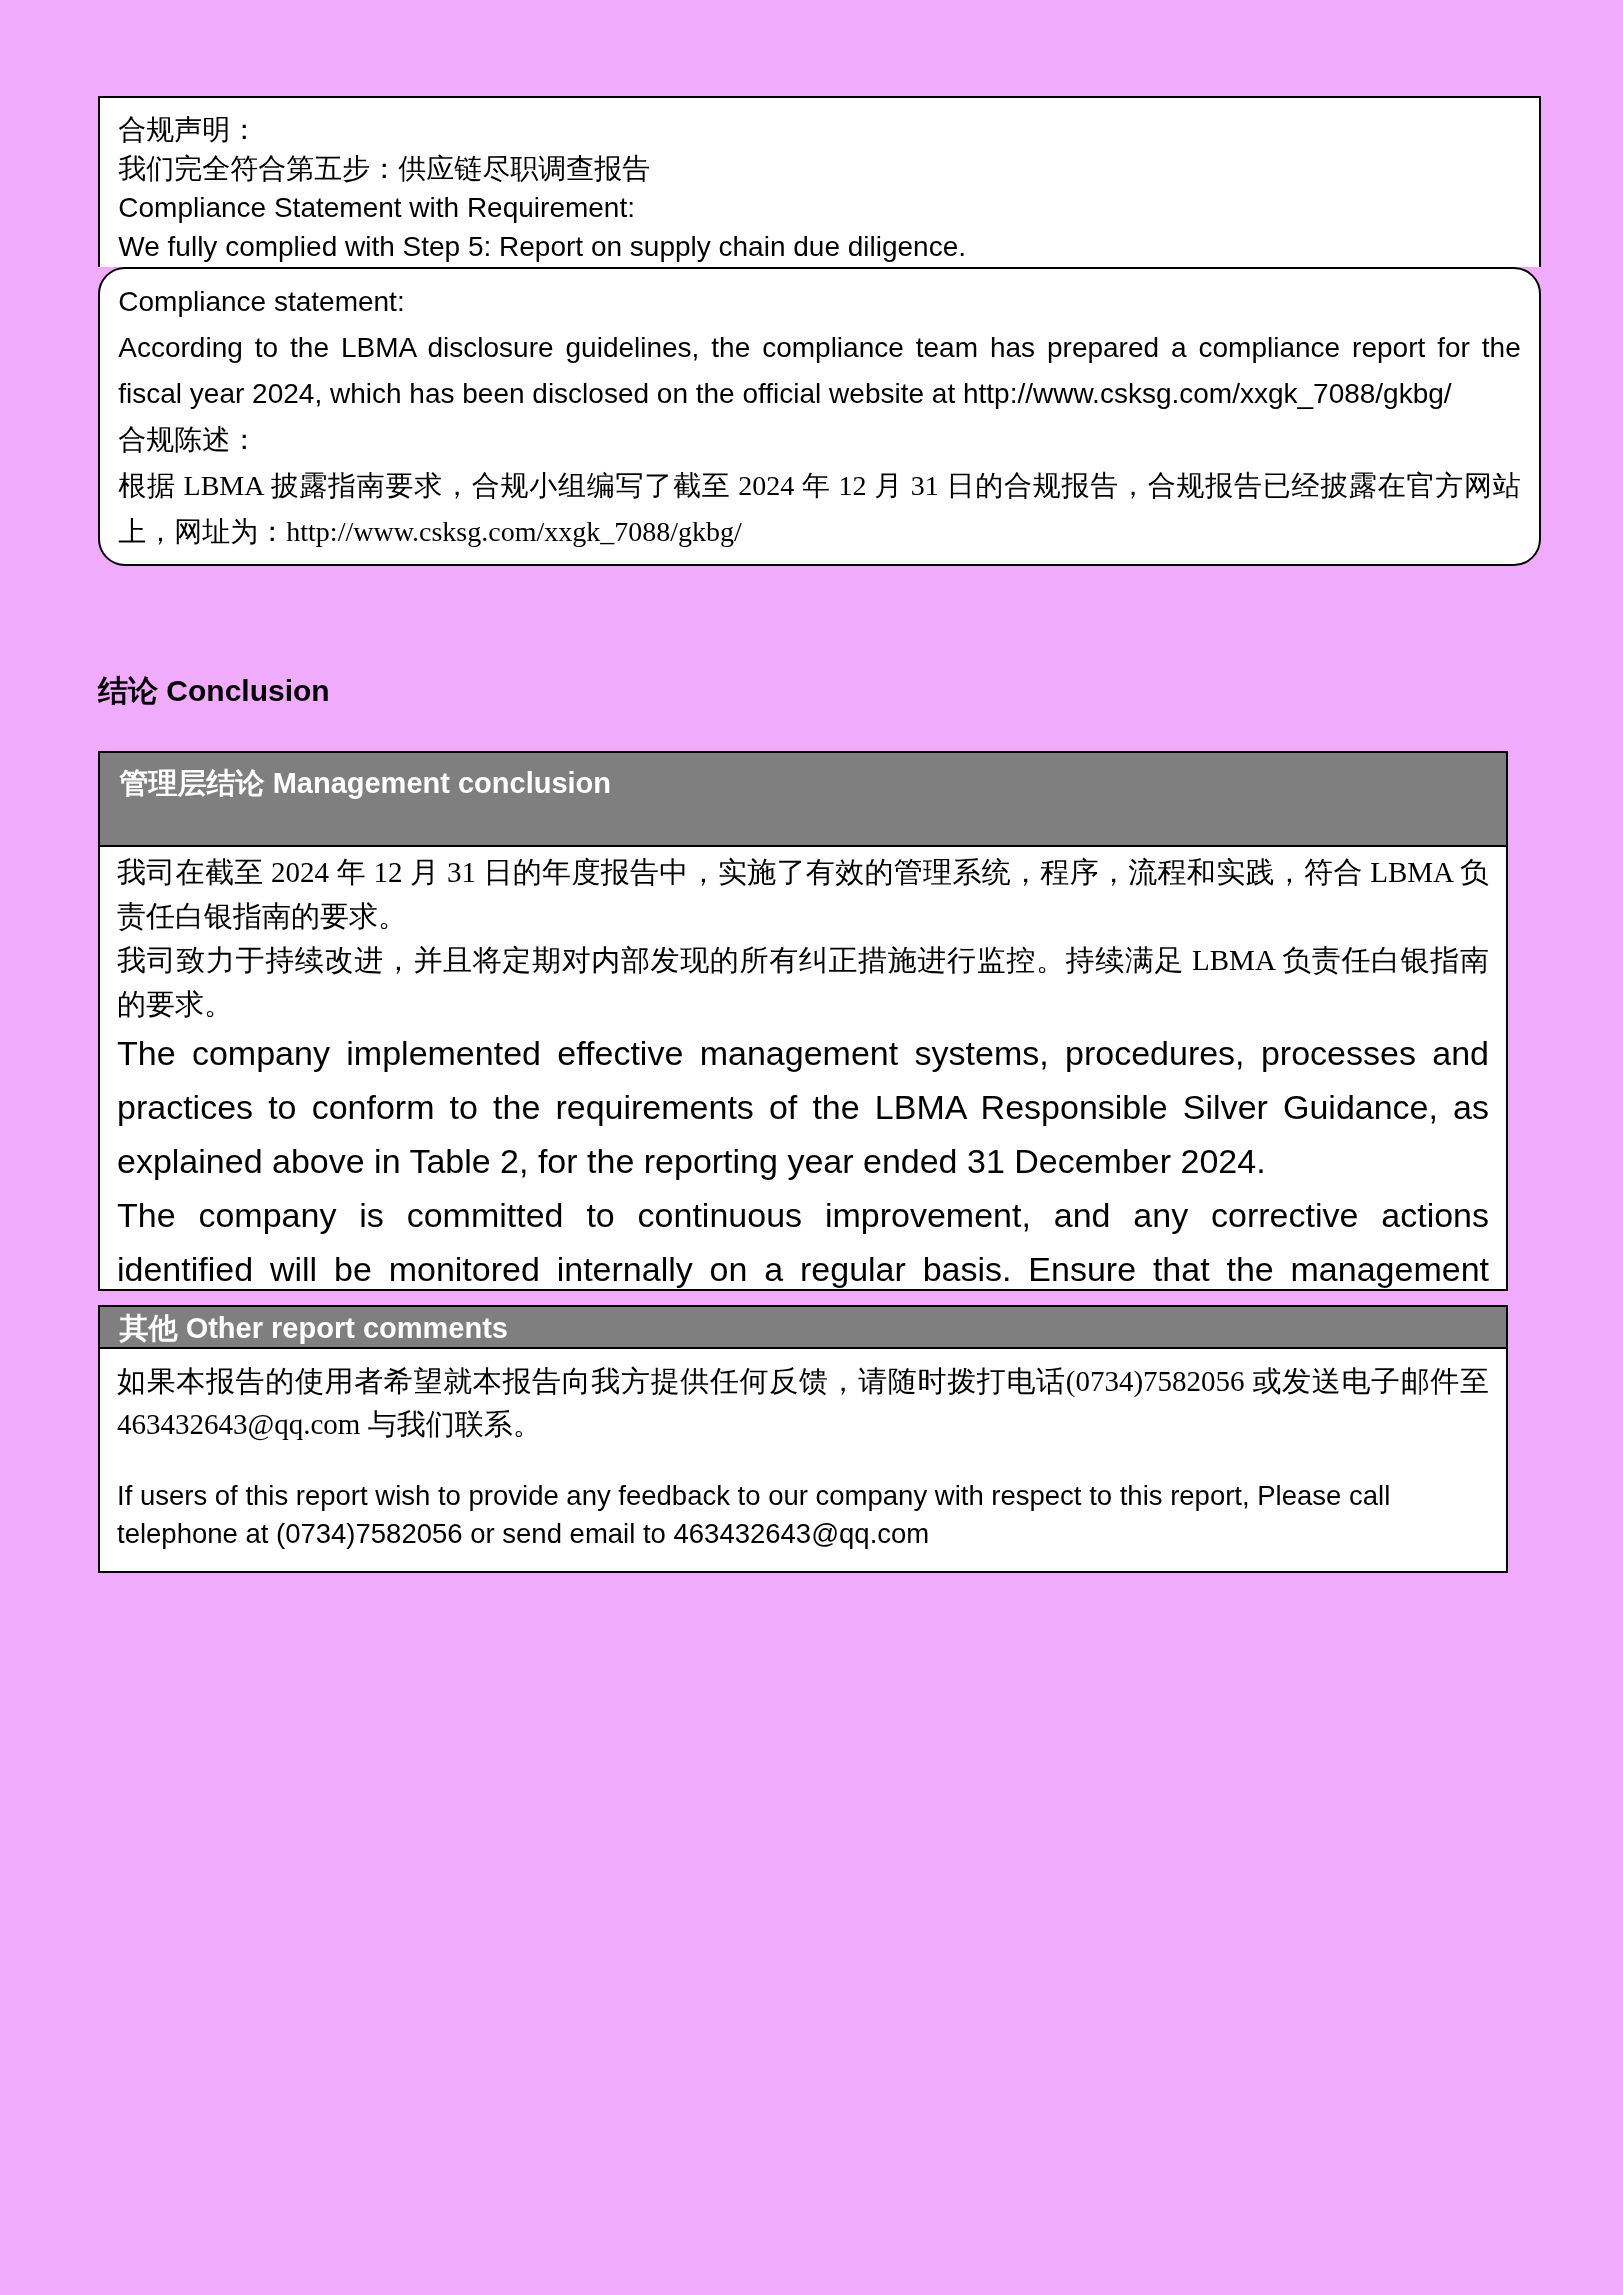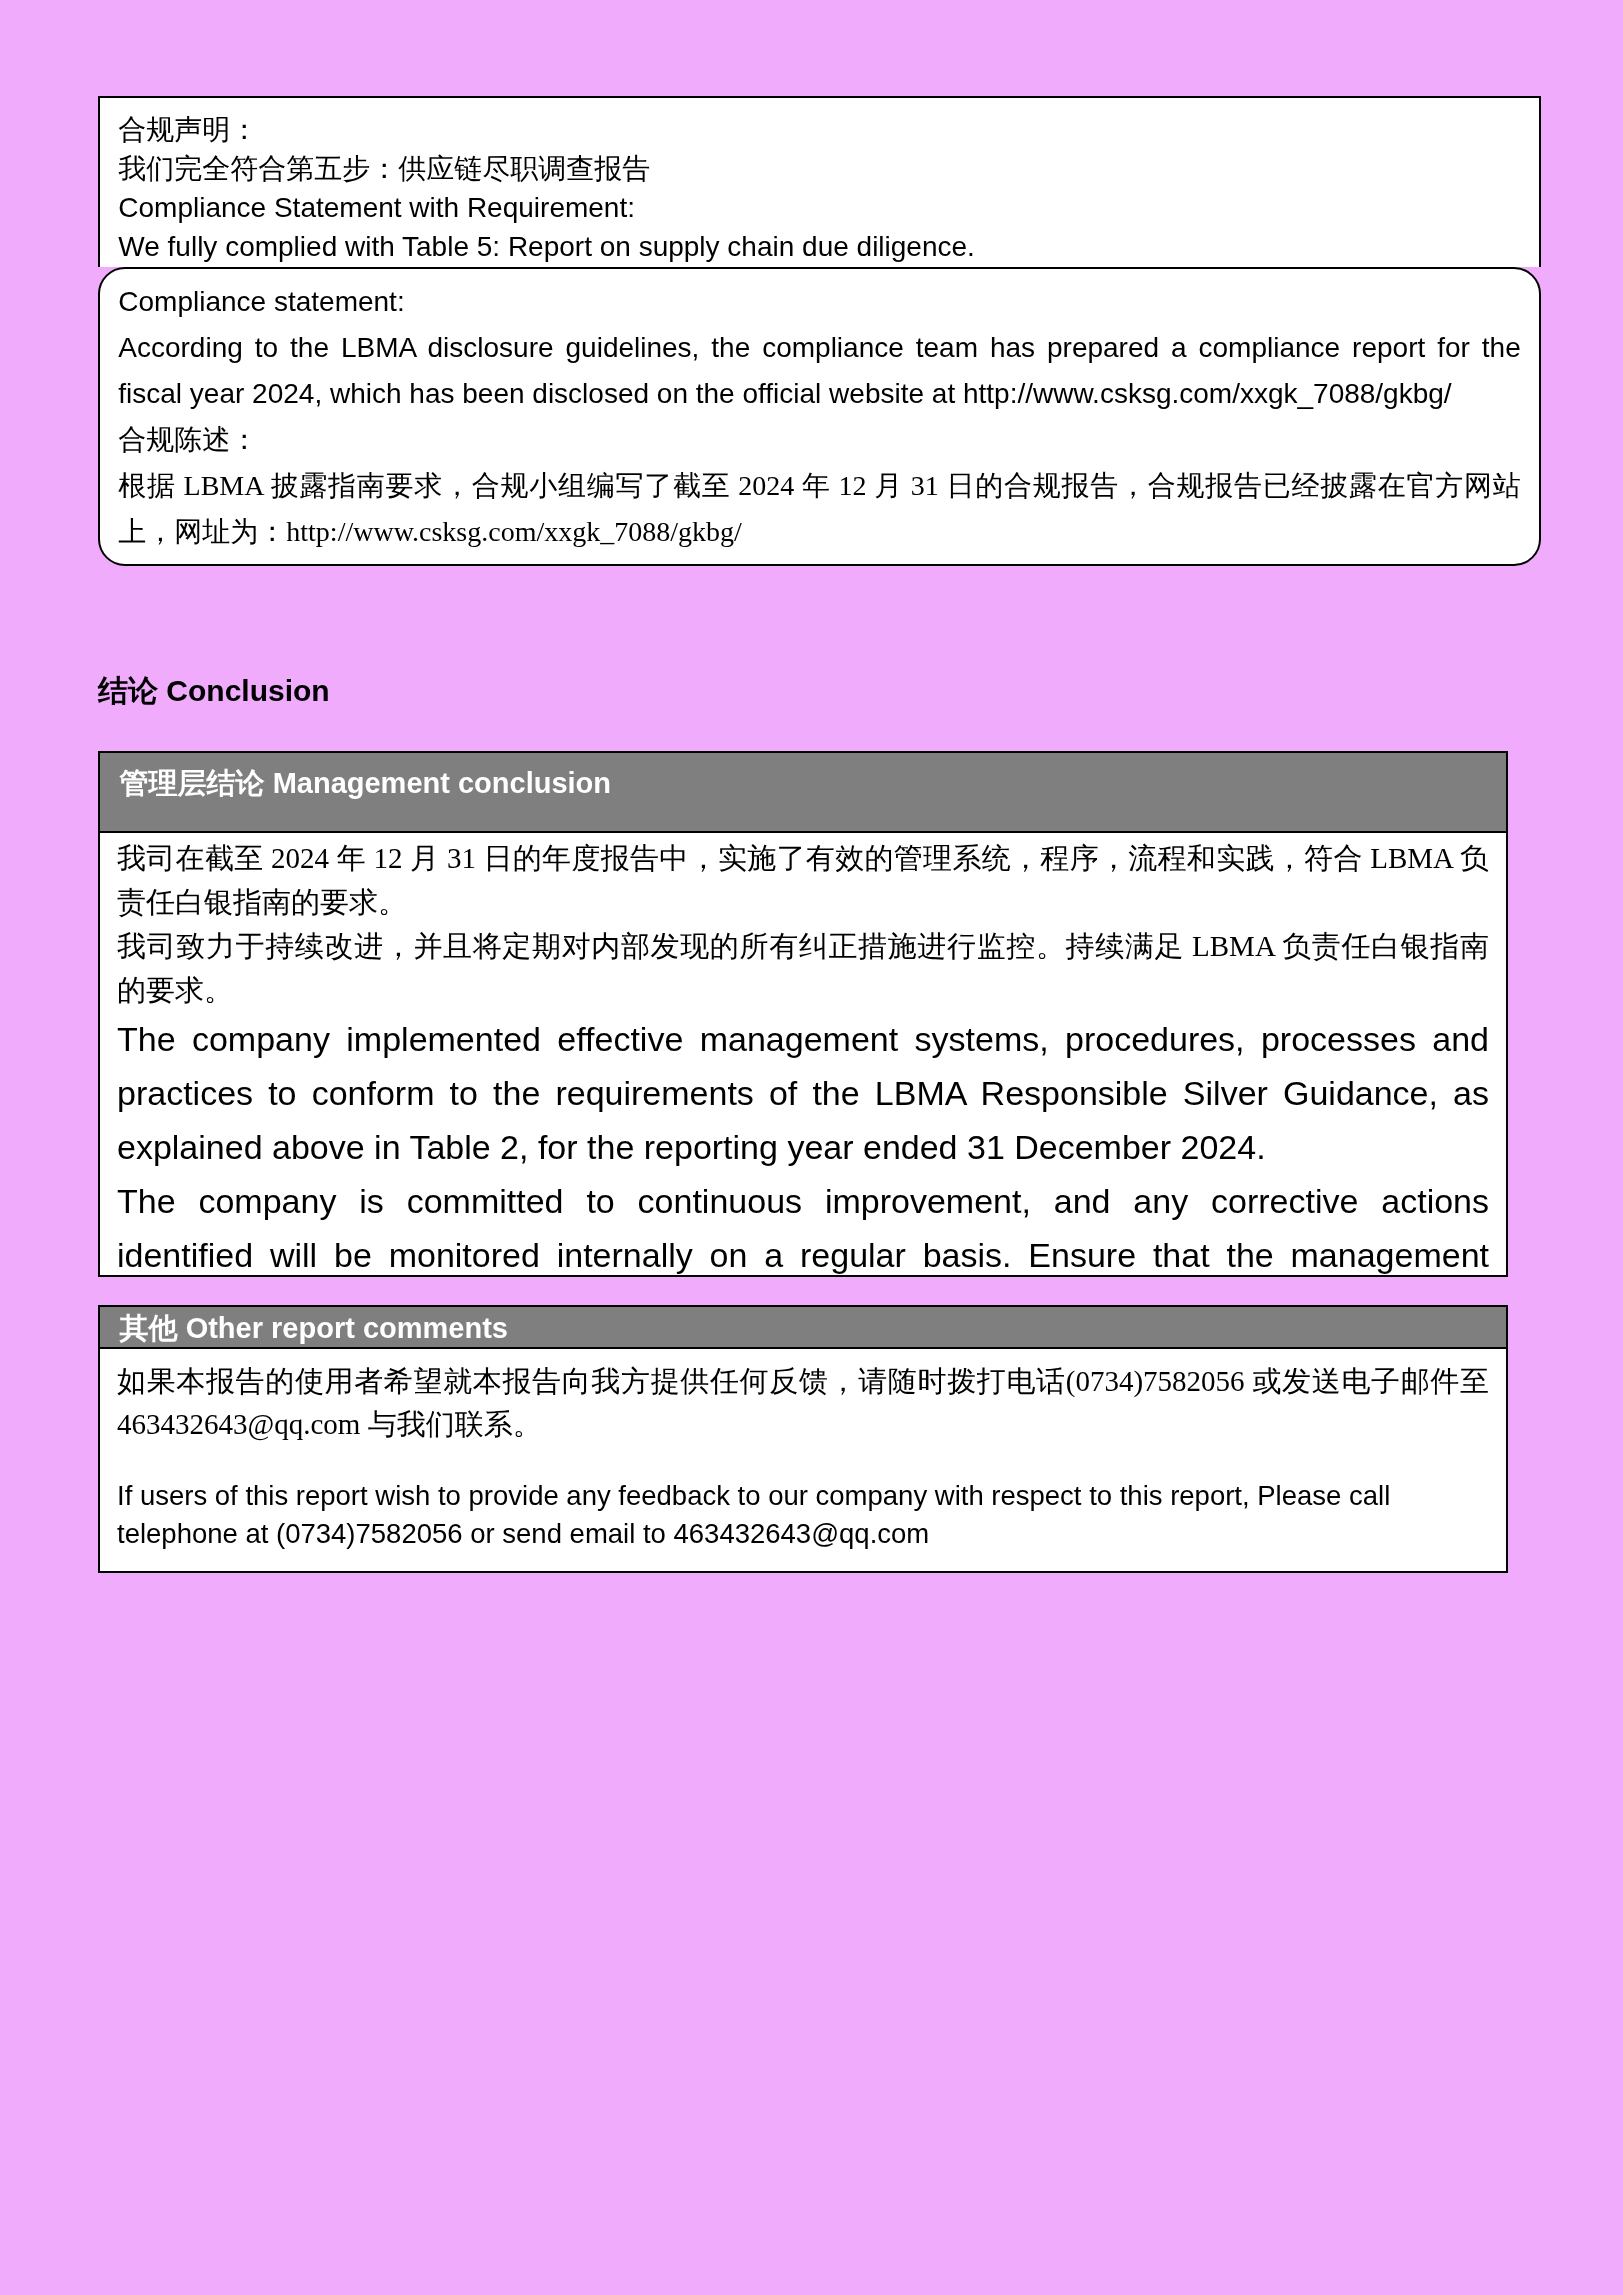--- a/index.html
+++ b/index.html
@@ -65,21 +65,21 @@
   .gray-header {
     box-sizing: border-box;
     background: #7f7f7f;
     border: 2px solid #000000;
     border-top-width: 2.6px;
     color: #ffffff;
     font-family: "Liberation Sans", "DejaVu Sans", sans-serif;
     font-weight: bold;
     font-size: 29px;
   }
-  .gray-header.tall  { height: 82px; padding: 10.5px 19.6px 0 19.6px; }
+  .gray-header.tall  { height: 96px; padding: 10.5px 19.6px 0 19.6px; }
   .gray-header.short { height: 44px;  padding: 5.2px 19.6px 0 19.6px; line-height: 33px; }
 
   .section-body {
     box-sizing: border-box;
     background: #ffffff;
     border: 2px solid #000000;
     border-top: none;
     overflow: hidden;
   }
   #management-body { height: 444px; padding: 3px 17px 0 17px; }
@@ -93,21 +93,21 @@
 </style>
 </head>
 <body>
 
 <div class="page">
 
   <section class="box" id="box-requirement">
     <p class="zh">合规声明：</p>
     <p class="zh">我们完全符合第五步：供应链尽职调查报告</p>
     <p class="en">Compliance Statement with Requirement:</p>
-    <p class="en">We fully complied with Table 5: Report on supply chain due diligence.</p>
+    <p class="en">We fully complied with Step 5: Report on supply chain due diligence.</p>
   </section>
 
   <section class="box" id="box-statement">
     <p class="en">Compliance statement:</p>
     <p class="en justify">According to the LBMA disclosure guidelines, the compliance team has prepared a compliance report for the fiscal year 2024, which has been disclosed on the official website at http://www.csksg.com/xxgk_7088/gkbg/</p>
     <p class="zh">合规陈述：</p>
     <p class="zh justify">根据 LBMA 披露指南要求，合规小组编写了截至 2024 年 12 月 31 日的合规报告，合规报告已经披露在官方网站上，网址为：http://www.csksg.com/xxgk_7088/gkbg/</p>
   </section>
 
   <h2 id="conclusion-heading">结论 Conclusion</h2>

